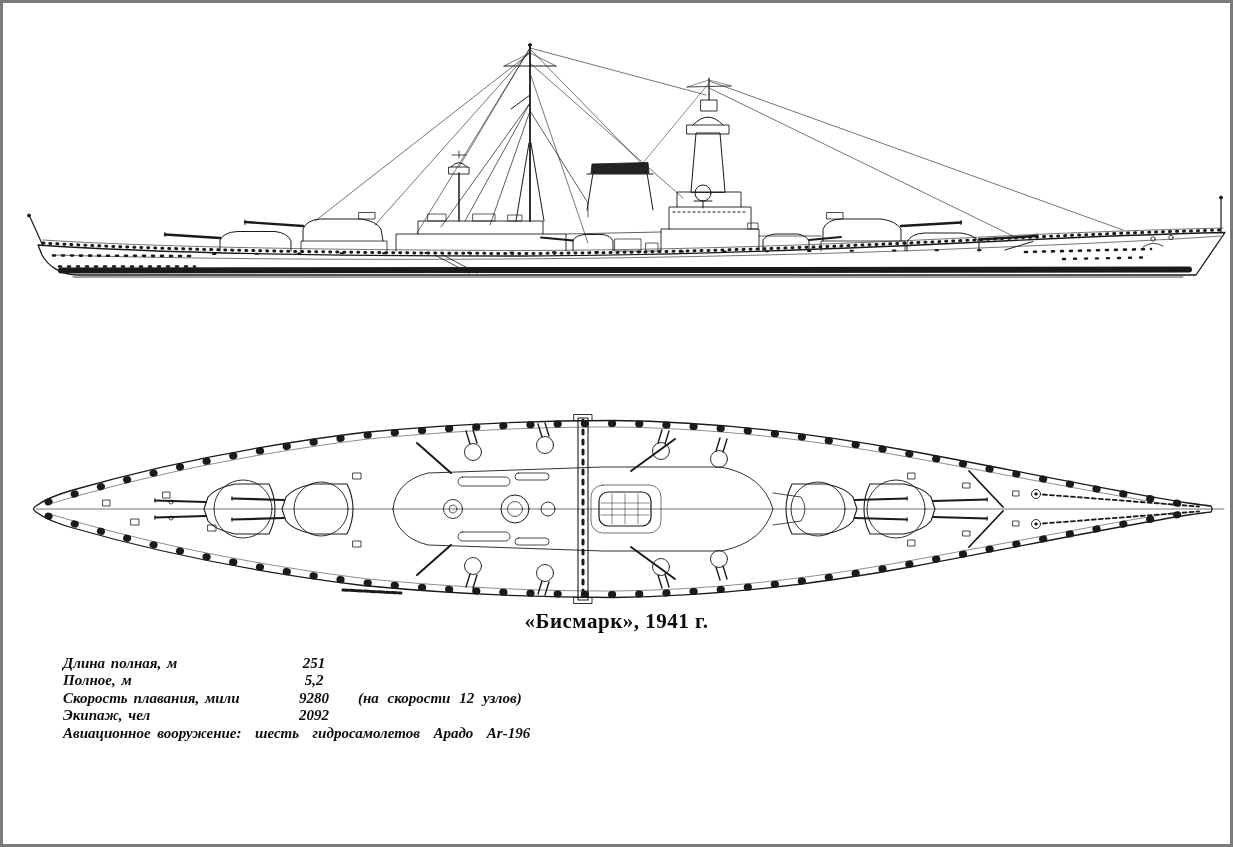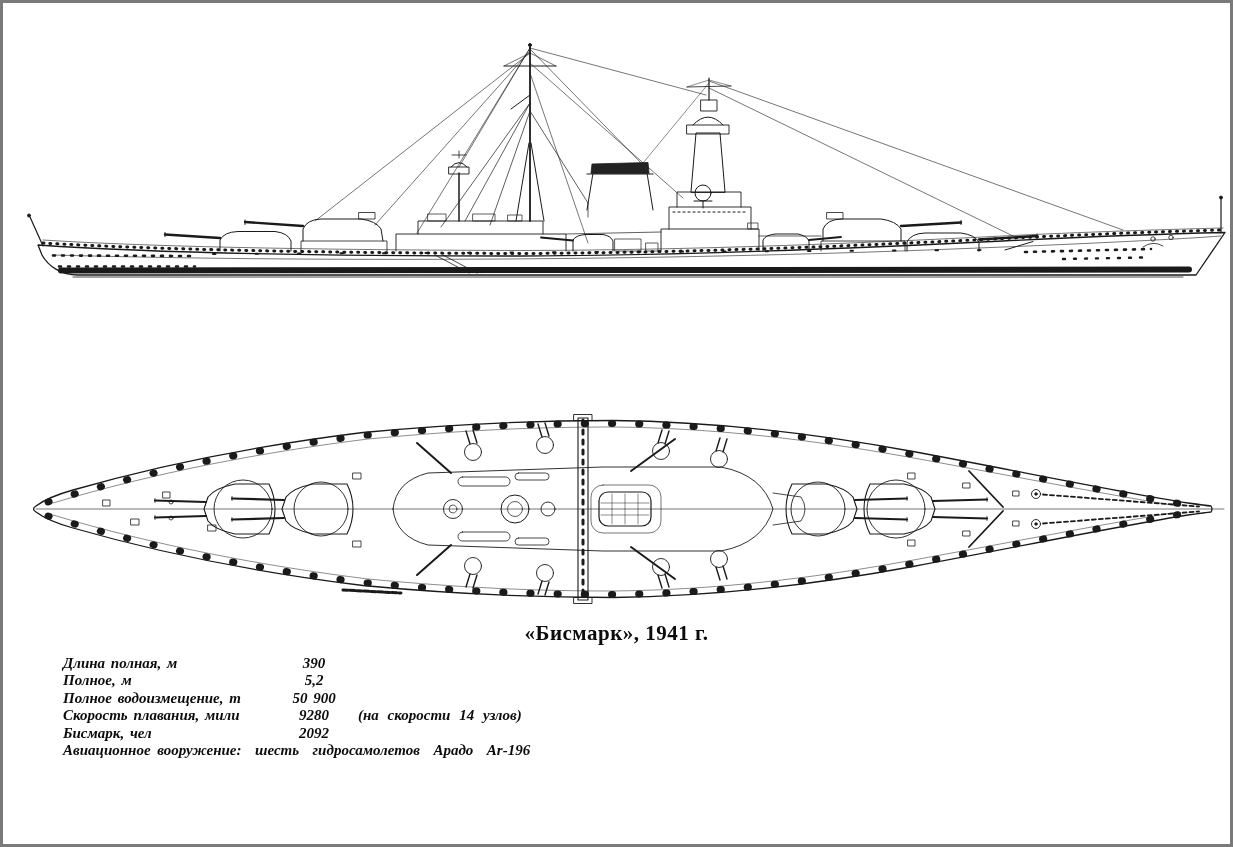--- a/index.html
+++ b/index.html
@@ -12,21 +12,20 @@
     overflow:hidden;
     font-family:"Liberation Serif", serif;
     color:#0c0c0c;
   }
   .drawing-svg{position:absolute;left:0;top:0;}
   .ship-title{
     position:absolute;left:0;top:606px;width:1227px;
     text-align:center;
     font-size:21px;font-weight:bold;
     letter-spacing:0.5px;
-    margin-top:12px;
   }
   .spec-table{
     position:absolute;left:36px;top:652px;width:1160px;
     font-size:15px;font-weight:bold;font-style:italic;
     word-spacing:2px;
     margin-left:24px;
   }
   .spec-row{position:relative;height:17.4px;line-height:17.4px;}
   .spec-label{position:absolute;left:0;white-space:pre;}
   .spec-value{position:absolute;left:185px;width:132px;text-align:center;white-space:pre;}
@@ -325,39 +324,34 @@
         <line x1="340" y1="587" x2="398" y2="590" stroke-width="3" stroke-dasharray="5 2"></line>
       </g>
     </g>
   </svg>
 
   <div class="ship-title">«Бисмарк», 1941 г.</div>
 
   <div class="spec-table">
     <div class="spec-row">
       <span class="spec-label">Длина полная, м</span>
-      <span class="spec-value">390</span>
+      <span class="spec-value">251</span>
       <span class="spec-note"></span>
     </div>
     <div class="spec-row">
       <span class="spec-label">Полное, м</span>
       <span class="spec-value">5,2</span>
       <span class="spec-note"></span>
     </div>
     <div class="spec-row">
-      <span class="spec-label">Полное водоизмещение, т</span>
-      <span class="spec-value">50 900</span>
-      <span class="spec-note"></span>
+      <span class="spec-label">Скорость плавания, мили</span>
+      <span class="spec-value">9280</span>
+      <span class="spec-note">(на скорости 12 узлов)</span>
     </div>
     <div class="spec-row">
-      <span class="spec-label">Скорость плавания, мили</span>
-      <span class="spec-value">9280</span>
-      <span class="spec-note">(на скорости 14 узлов)</span>
-    </div>
-    <div class="spec-row">
-      <span class="spec-label">Бисмарк, чел</span>
+      <span class="spec-label">Экипаж, чел</span>
       <span class="spec-value">2092</span>
       <span class="spec-note"></span>
     </div>
     <div class="spec-line">Авиационное вооружение:  шесть  гидросамолетов  Арадо  Ar-196</div>
   </div>
 
 </div>
 
 </body></html>

